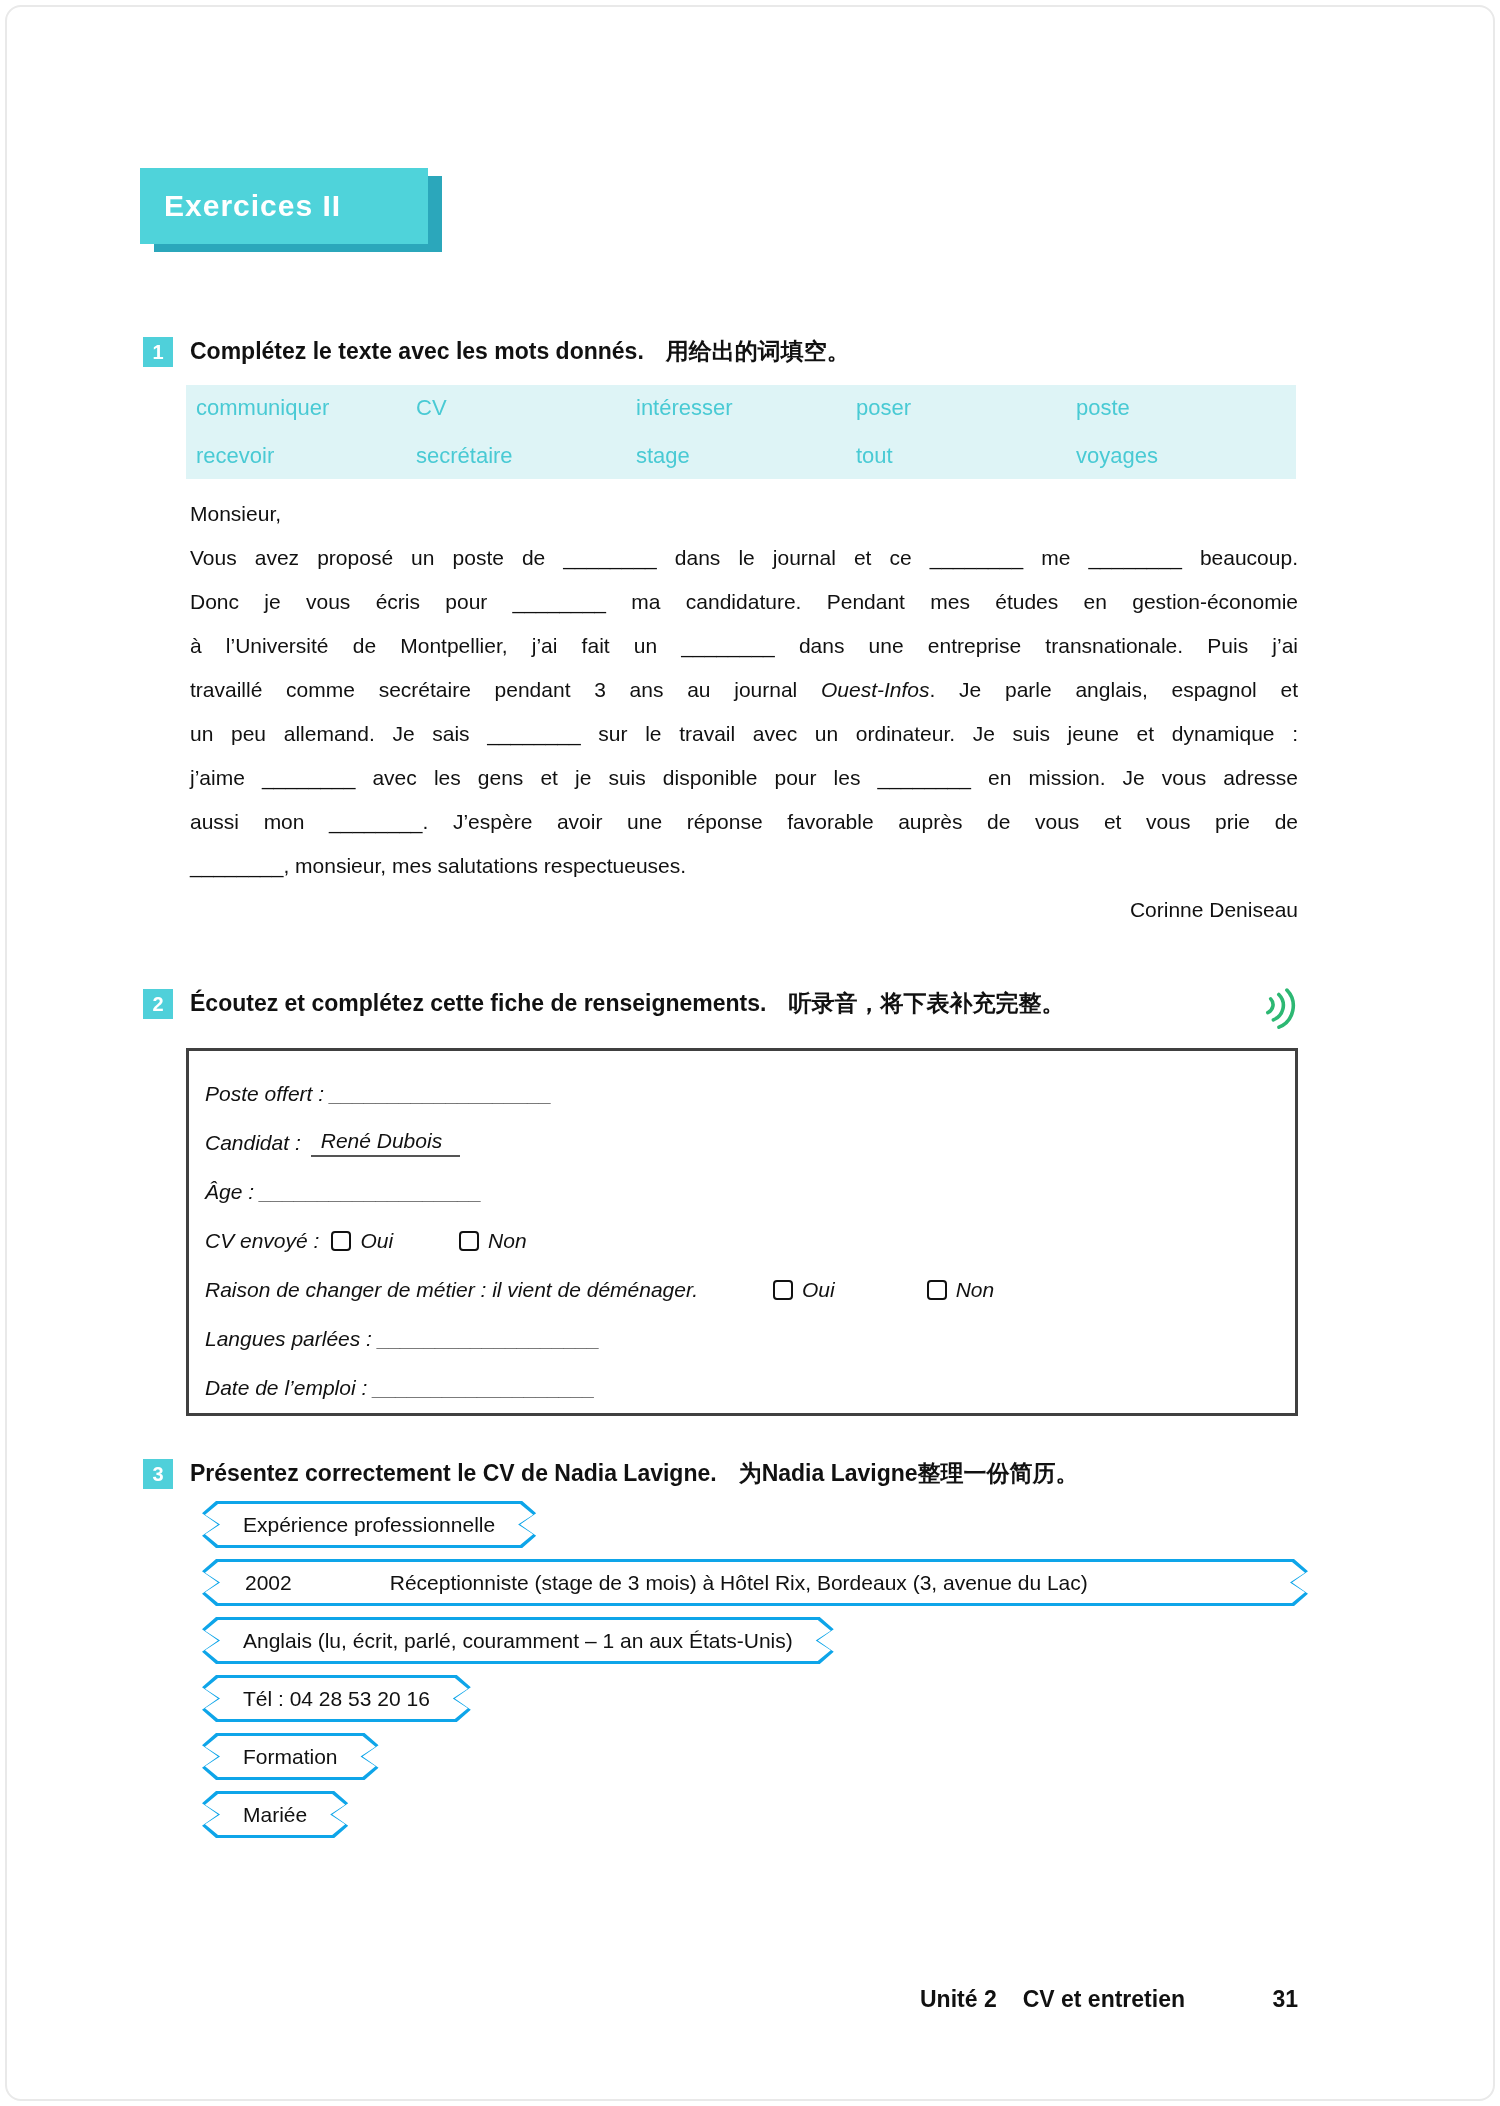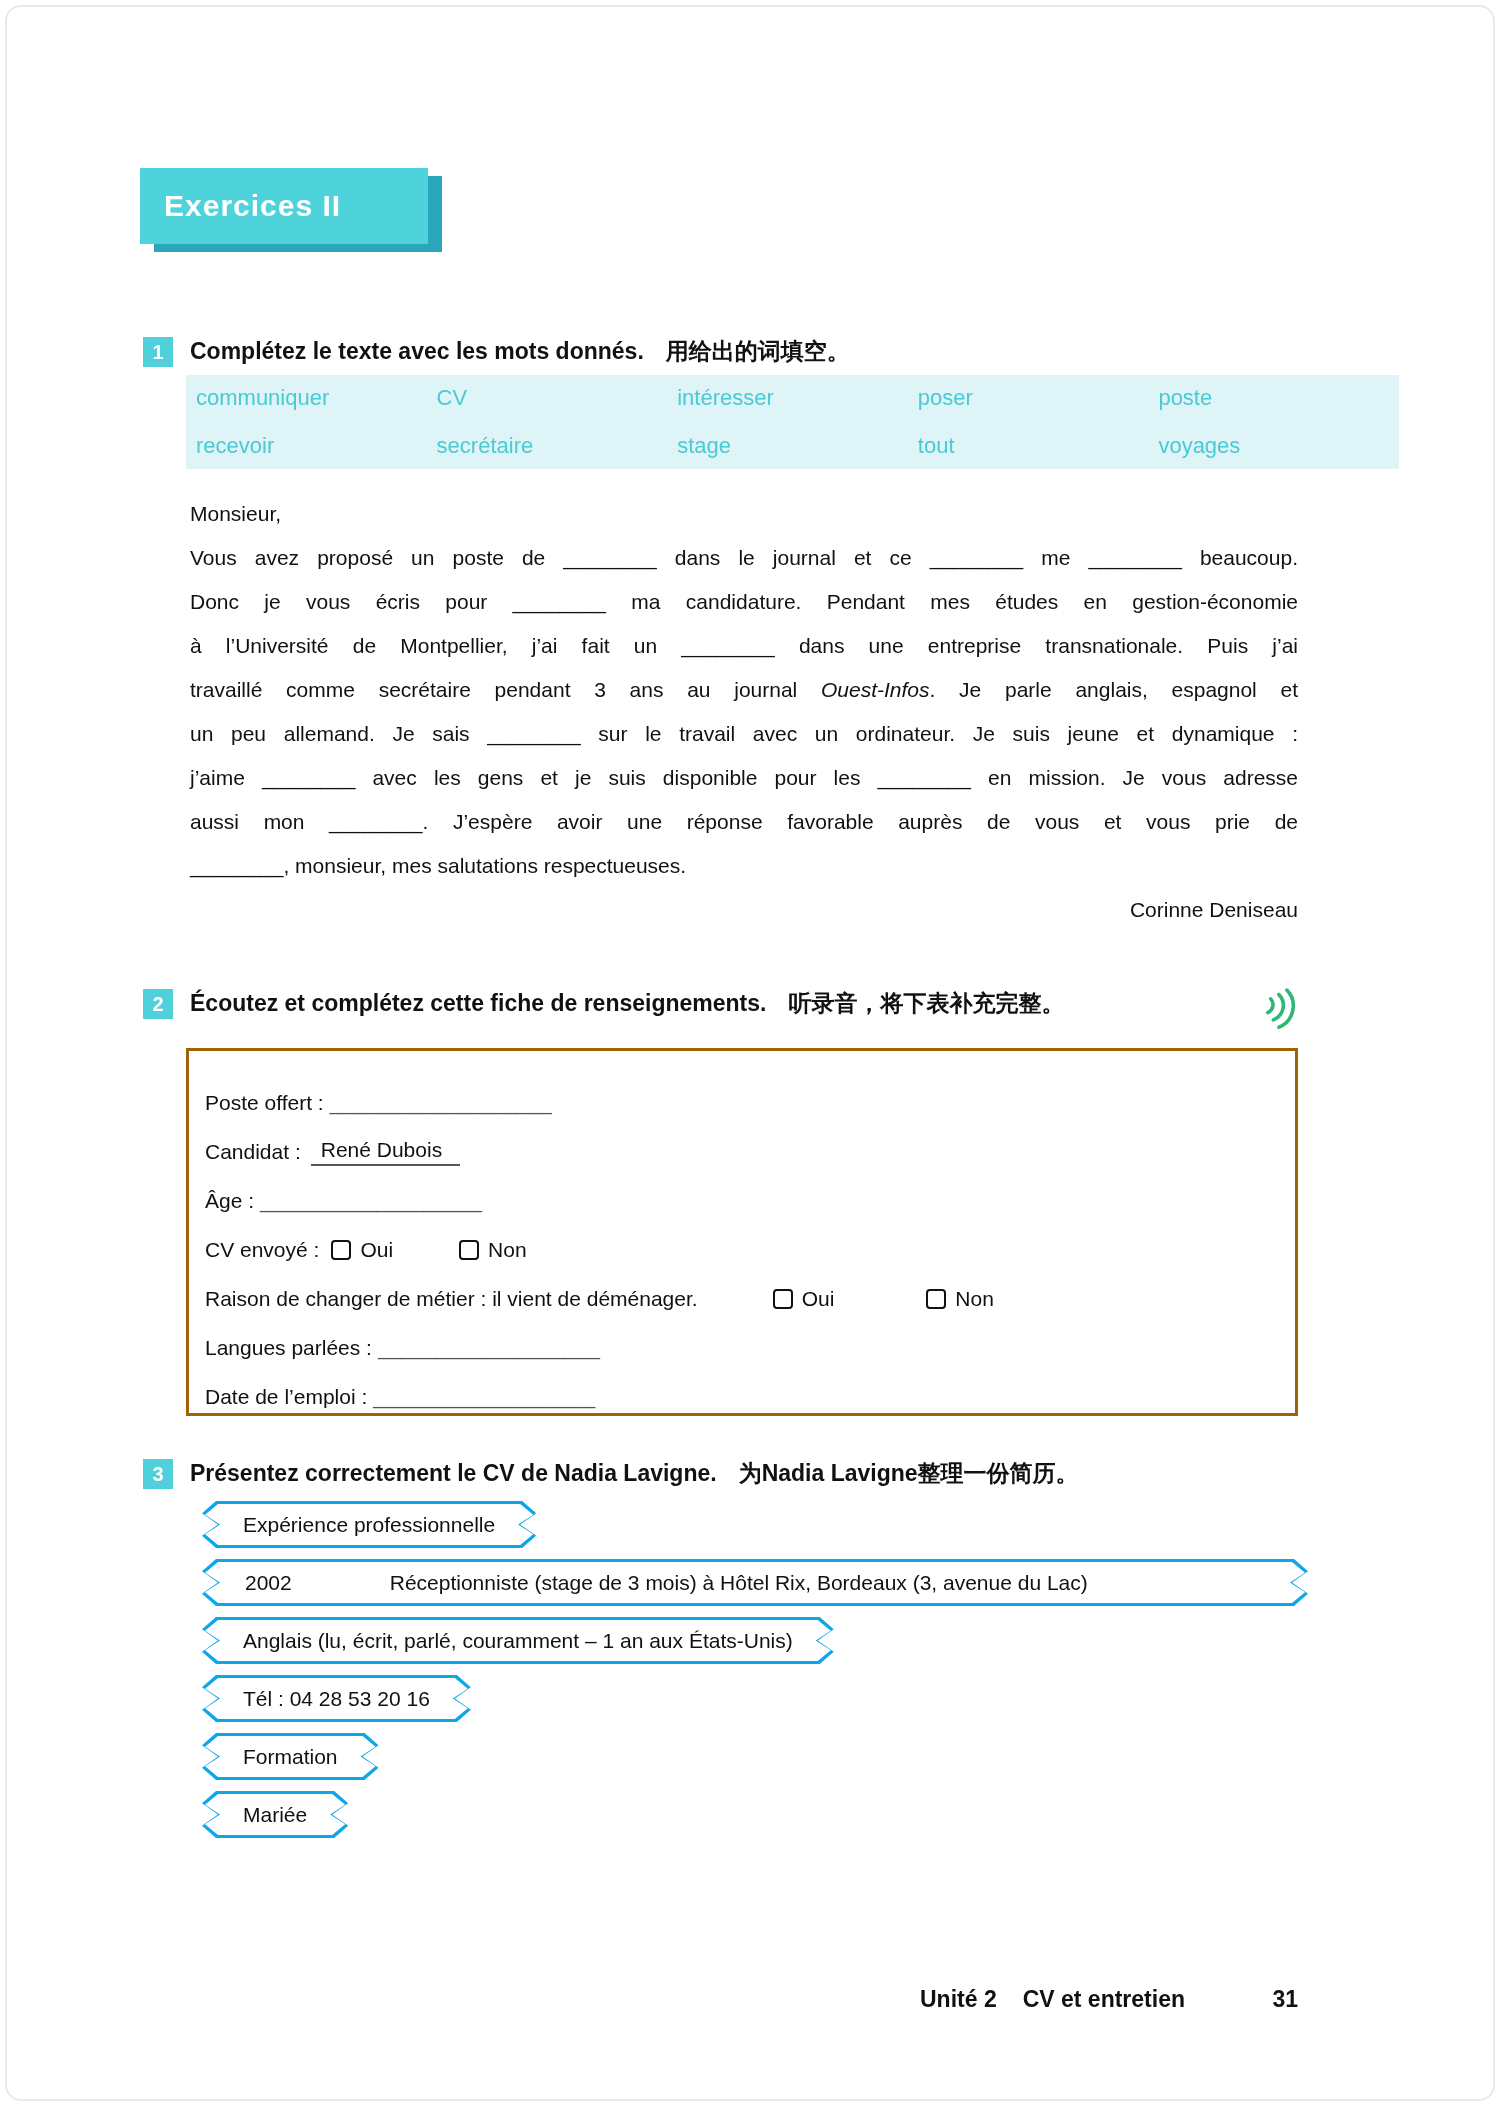--- a/index.html
+++ b/index.html
@@ -13,35 +13,35 @@
   .header-box .t{color:#fff;font-weight:bold;font-size:30px;letter-spacing:1px;}
 
   
   .ex-head{position:absolute;left:143px;display:flex;align-items:center;}
   .badge{width:30px;height:30px;background:#4fd0da;color:#fff;font-weight:bold;font-size:20px;
          text-align:center;line-height:30px;flex:0 0 30px;}
   .ex-head .fr{margin-left:17px;font-weight:bold;font-size:23px;}
   .ex-head .zh{margin-left:22px;font-weight:bold;font-size:23px;}
 
   
-  .bank{position:absolute;left:186px;top:375px;width:1213px;height:94px;background:#def4f6;
+  .bank{position:absolute;left:186px;top:385px;width:1110px;height:94px;background:#def4f6;
         display:grid;grid-template-columns:repeat(5,1fr);align-content:center;row-gap:22px;
         padding-left:10px;box-sizing:border-box;color:#49cad4;font-size:22px;}
 
   
   .letter{position:absolute;left:190px;top:492px;width:1108px;font-size:21px;}
   .lline{height:44px;line-height:44px;}
   .just{text-align:justify;text-align-last:justify;}
   .sig{text-align:right;}
   .it{font-style:italic;}
 
   
   .audio{position:absolute;left:1256px;top:984px;width:48px;height:48px;transform:rotate(12deg);}
-  .fbox{position:absolute;left:186px;top:1048px;width:1112px;height:368px;border:3px solid #a16207;
-        box-sizing:border-box;padding:27px 0 0 16px;font-size:21px;}
+  .fbox{position:absolute;left:186px;top:1048px;width:1112px;height:368px;border:3px solid #404040;
+        box-sizing:border-box;padding:18px 0 0 16px;font-size:21px;font-style:italic;}
   .frow{height:49px;display:flex;align-items:center;}
   .fblank{color:#555;margin-left:6px;letter-spacing:0;}
   .uline{border-bottom:2px solid #555;padding:0 18px 2px 10px;margin-left:10px;}
   .cbgrp{display:inline-flex;align-items:center;}
   .cb{width:16px;height:16px;border:2.5px solid #111;border-radius:4px;display:inline-block;margin-right:9px;}
 
   
   .tags{position:absolute;left:199px;top:1501px;}
   .ribbon{position:relative;display:block;width:fit-content;height:47px;margin-bottom:11px;background:#0ea5e9;
           clip-path:polygon(17px 0,calc(100% - 17px) 0,calc(100% - 3px) 26%,calc(100% - 19px) 50%,

